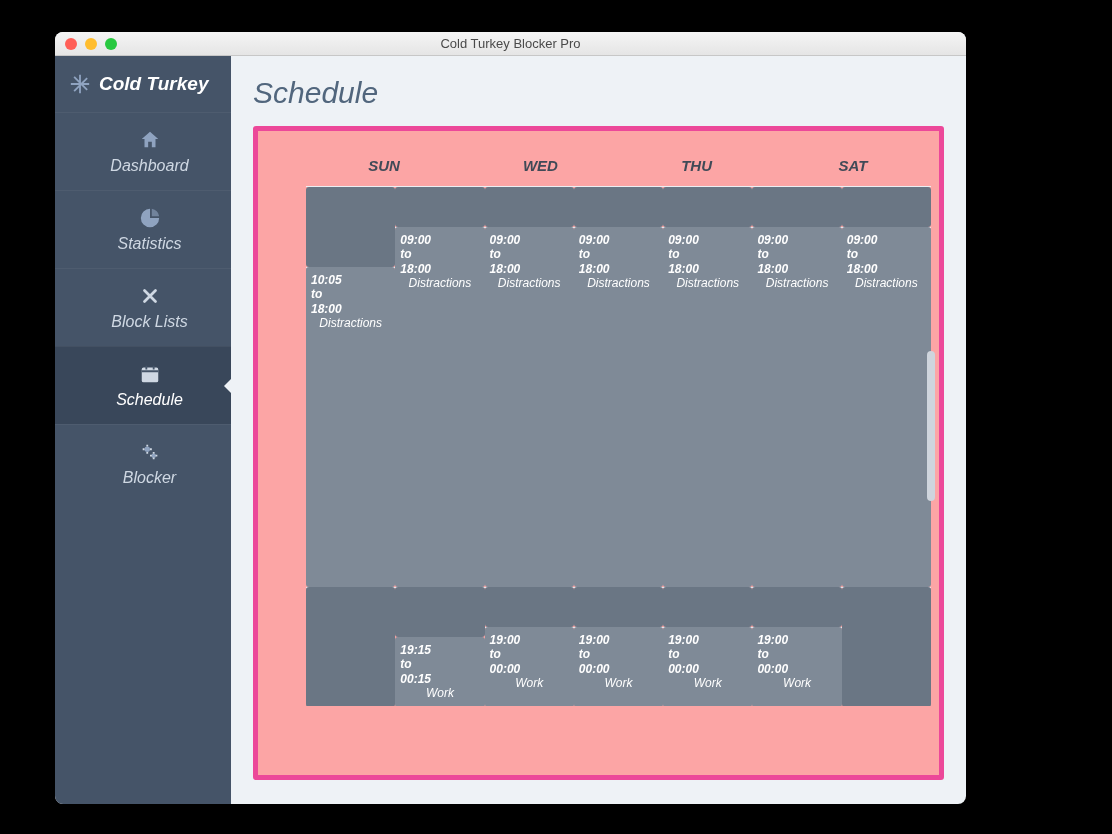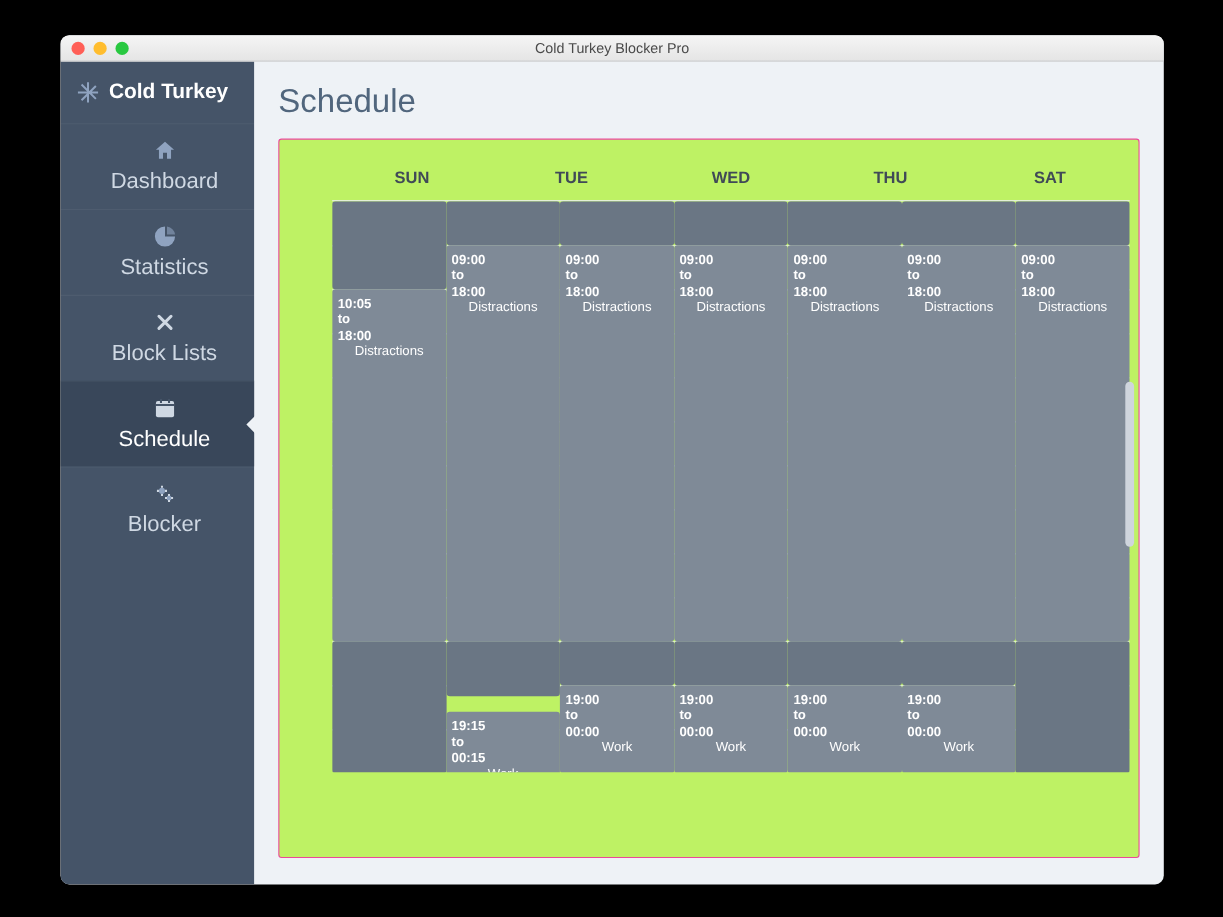--- a/index.html
+++ b/index.html
@@ -5,21 +5,21 @@
   * { box-sizing: border-box; margin: 0; padding: 0; }
   body {
     background: #000;
     font-family: -apple-system, "Helvetica Neue", Arial, sans-serif;
     width: 1112px; height: 834px;
     position: relative;
   }
   .window {
     position: absolute;
     left: 55px; top: 32px;
-    width: 1003px; height: 772px;
+    width: 911px; height: 772px;
     background: #eef2f6;
     border-radius: 8px;
     overflow: hidden;
     box-shadow: 0 30px 60px rgba(0,0,0,.45);
     display: flex; flex-direction: column;
   }
   .titlebar {
     height: 24px;
     background: linear-gradient(#f5f5f5,#e5e5e5);
     border-bottom: 1px solid #c7c7c7;
@@ -27,52 +27,52 @@
     position: relative;
     flex: 0 0 auto;
   }
   .traffic { display: flex; gap: 8px; padding-left: 10px; }
   .dot { width: 12px; height: 12px; border-radius: 50%; }
   .dot.red { background:#ff5f57;} .dot.yellow{background:#ffbd2e;} .dot.green{background:#28c840;}
   .titlebar-title {
     position: absolute; left:0; right:0; text-align:center;
     font-size:13px; color:#4a4a4a;
   }
-  .body { flex:1; display:flex; min-height:0; }
+  .body { flex:1; display:flex; min-height:0;font-style:italic; }
   .sidebar {
     width: 176px; background:#455468; color:#cfd8e3;
     display:flex; flex-direction:column;
   }
   .brand {
     height: 56px; display:flex; align-items:center; gap:8px;
     padding: 0 14px; font-size:19px; font-weight:600; color:#fff;
   }
   .brand svg { flex:0 0 auto; }
   .nav-item {
     height: 78px;
     display:flex; flex-direction:column; align-items:center; justify-content:center;
     gap:6px; cursor:pointer;
     border-top: 1px solid rgba(255,255,255,.05);
-    font-size:20px; color:#cfd8e3;
+    font-size:16px; color:#cfd8e3;
     position:relative;
     padding-left:13px;
   }
   .nav-item.active { background:#39475a; color:#fff; }
   .nav-item.active::after{
     content:""; position:absolute; right:-1px; top:50%; transform:translateY(-50%);
     border:8px solid transparent; border-right-color:#eef2f6;
   }
   .nav-icon { width:22px; height:22px; fill:#8fa3c0; }
   .nav-item.active .nav-icon { fill:#cfd8e3; }
 
   .main { flex:1; padding: 20px 22px 24px 22px; display:flex; flex-direction:column; min-width:0; }
   .page-title { font-size:30px; font-weight:300; color:#51667d; margin-bottom:16px; }
 
   .calendar-wrap {
-    flex:1; background:#bef264; border:1px solid #ec4899; border-radius:3px;
+    flex:1; background:#fca5a5; border:5px solid #ec4899; border-radius:3px;
     padding: 18px 8px 10px 8px; position:relative;
     min-height:0; display:flex;
   }
   .calendar {
     flex:1; position:relative; min-width:0;
   }
   .head-row {
     display:flex; margin-left:40px;
   }
   .day-head {
@@ -160,21 +160,20 @@
         </div>
     </div>
 
     <div class="main">
       <div class="page-title">Schedule</div>
 
       <div class="calendar-wrap">
         <div class="calendar">
           <div class="head-row" id="head-row">
               <div class="day-head">SUN</div>
-              <div class="day-head">TUE</div>
               <div class="day-head">WED</div>
               <div class="day-head">THU</div>
               <div class="day-head">SAT</div>
             </div>
           <div class="grid" id="grid" style="height: 520px;">
               <div class="hour-line" style="top: 40px;"></div>
               <div class="hour-line" style="top: 80px;"></div>
               <div class="hour-line" style="top: 120px;"></div>
               <div class="hour-line" style="top: 160px;"></div>
               <div class="hour-line" style="top: 200px;"></div>
@@ -234,21 +233,21 @@
                 <div class="eline">to</div>
                 <div class="eline">18:00</div>
                 <div class="eline sub">Distractions</div>
               </div>
               <div class="block event" style="left: 85.7143%; width: 14.2857%; top: 40px; height: 360px;">
                 <div class="eline">09:00</div>
                 <div class="eline">to</div>
                 <div class="eline">18:00</div>
                 <div class="eline sub">Distractions</div>
               </div>
-              <div class="block event" style="left: 14.2857%; width: 14.2857%; top: 464px; height: 70px;">
+              <div class="block event" style="left: 14.2857%; width: 14.2857%; top: 450px; height: 70px;">
                 <div class="eline">19:15</div>
                 <div class="eline">to</div>
                 <div class="eline">00:15</div>
                 <div class="eline sub">Work</div>
               </div>
               <div class="block event" style="left: 28.5714%; width: 14.2857%; top: 440px; height: 80px;">
                 <div class="eline">19:00</div>
                 <div class="eline">to</div>
                 <div class="eline">00:00</div>
                 <div class="eline sub">Work</div>

